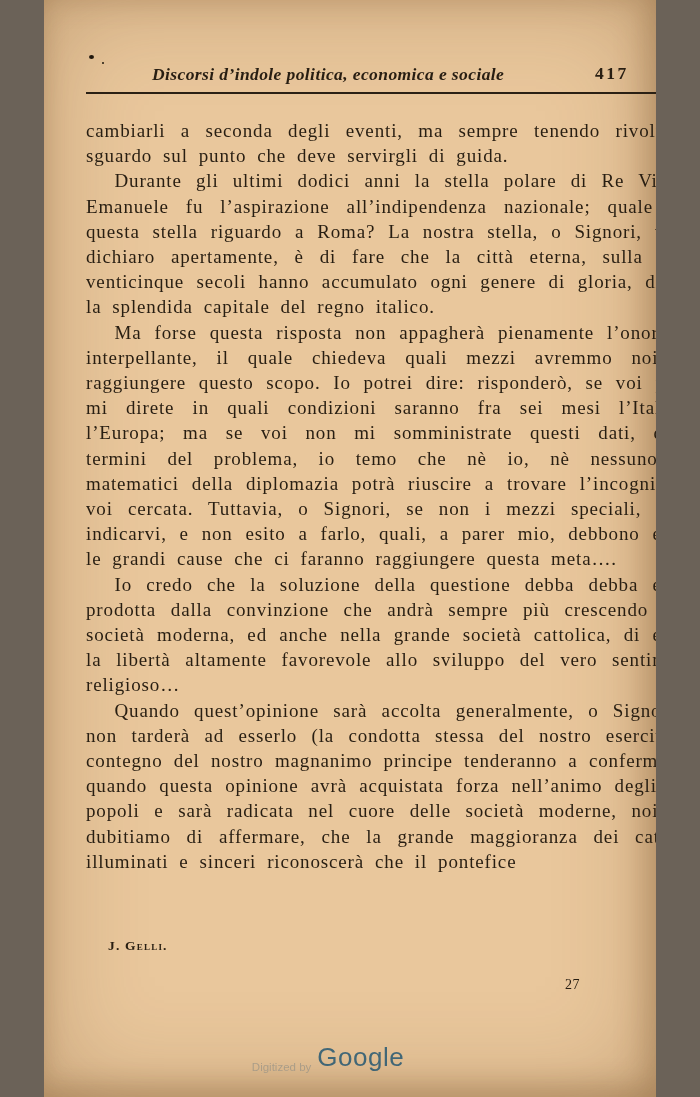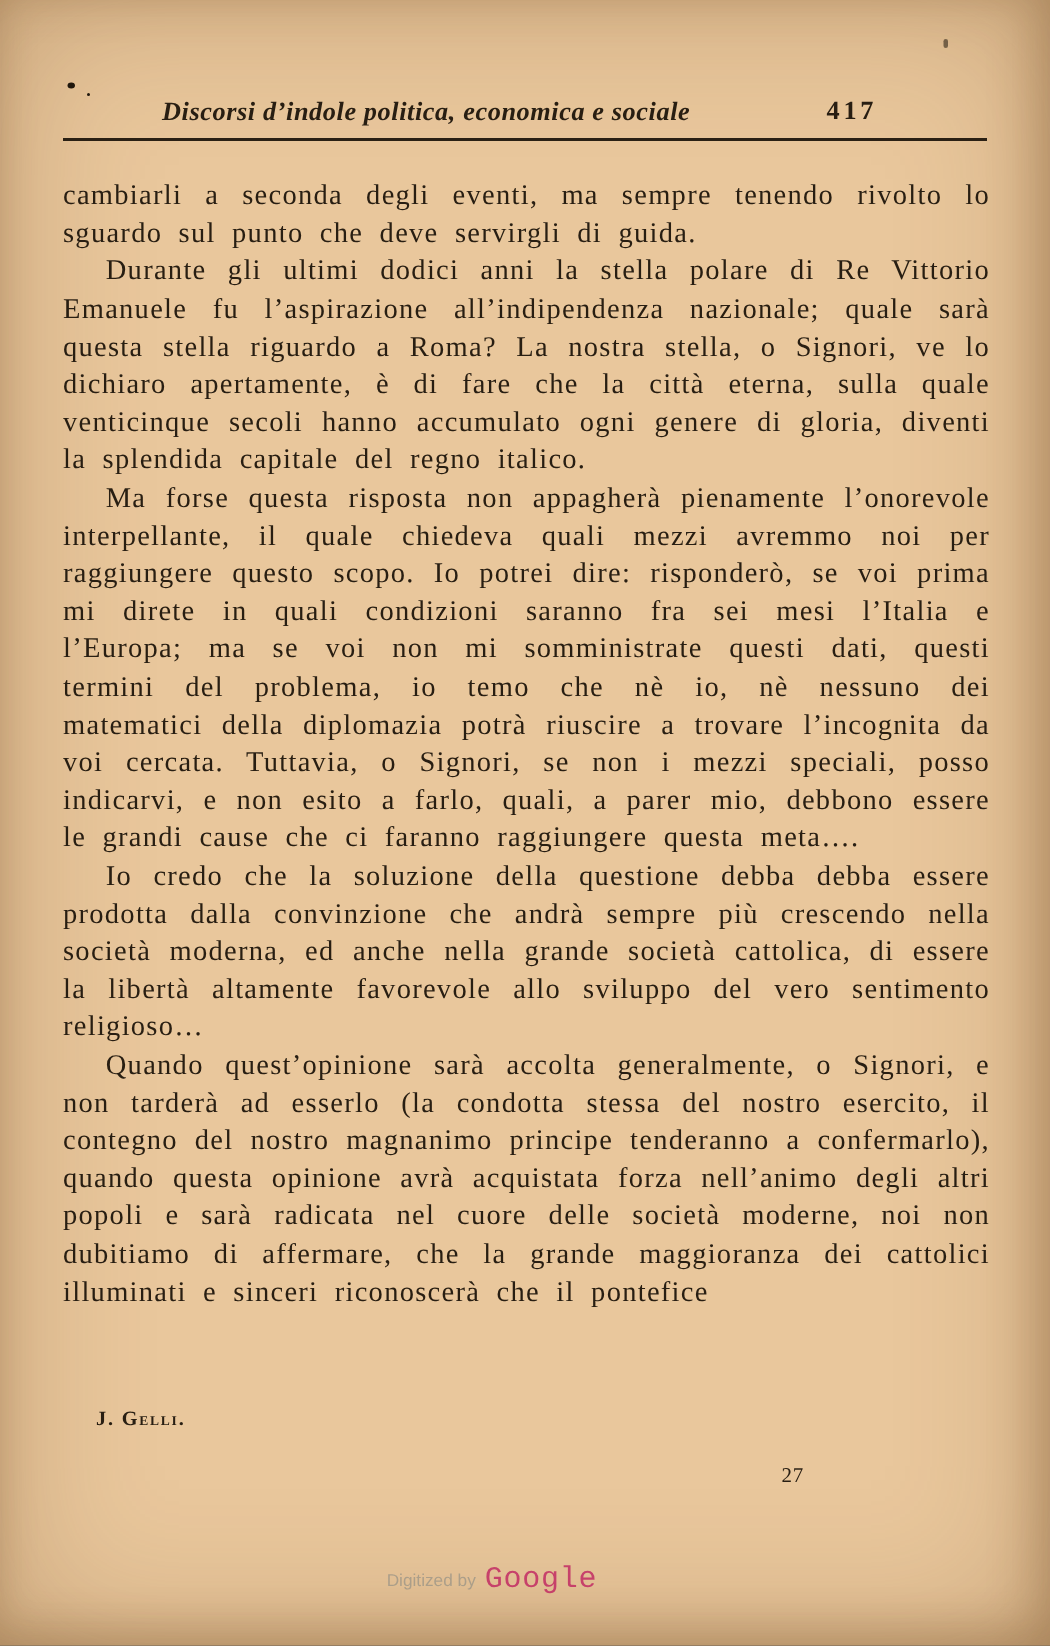--- a/index.html
+++ b/index.html
@@ -1,19 +1,19 @@
 <!DOCTYPE html>
 <html lang="it"><head>
 <meta charset="utf-8">
 <style>
   * { margin:0; padding:0; box-sizing:border-box; }
   html,body { background:#6b6258; }
   .page {
     position:relative;
-    width:700px; height:1097px;
+    width:612px; height:1097px;
     margin:0 auto;
     background:#e9c79c;
     color:#281e12;
     font-family:"Liberation Serif","DejaVu Serif",serif;
     overflow:hidden;
     box-shadow: inset 0 0 100px rgba(105,66,25,.30), inset -14px 0 30px rgba(105,66,25,.18), inset 0 -14px 26px rgba(105,66,25,.18);
   }
   
   .running-title {
     position:absolute; left:108px; top:64px;
@@ -48,30 +48,30 @@
     font-size:13.5px; font-weight:bold;
     font-variant:small-caps; letter-spacing:1.2px;
   }
   .footer-signature {
     position:absolute; left:521px; top:977px;
     font-size:14px; font-weight:normal; letter-spacing:.5px;
   }
   
   .watermark {
     position:absolute; left:0; right:44px; top:1042px;
-    display:flex; justify-content:center; align-items:center;
+    display:flex; justify-content:center; align-items:flex-end;
     opacity:.75;
   }
   .watermark .wm-prefix {
     font-family:"Liberation Sans","DejaVu Sans",sans-serif;
     font-size:11.5px; color:#9a9486; margin-right:6px;
   }
   .watermark .wm-brand {
-    font-family:Liberation Mono, monospace;
-    font-size:20px; color:#be185d; letter-spacing:.5px;
+    font-family:Liberation Sans, sans-serif;
+    font-size:26px; color:#0c4a6e; letter-spacing:.5px;
   }
   
   .speck { position:absolute; background:#1f170c; border-radius:50%; }
   .speck-1 { left:45px; top:55px; width:5px; height:4px; }
   .speck-2 { left:58px; top:62px; width:2px; height:2px; }
   .speck-3 { left:629px; top:26px; width:3px; height:6px; opacity:.55; border-radius:2px; }
 </style>
 </head>
 <body>
 

